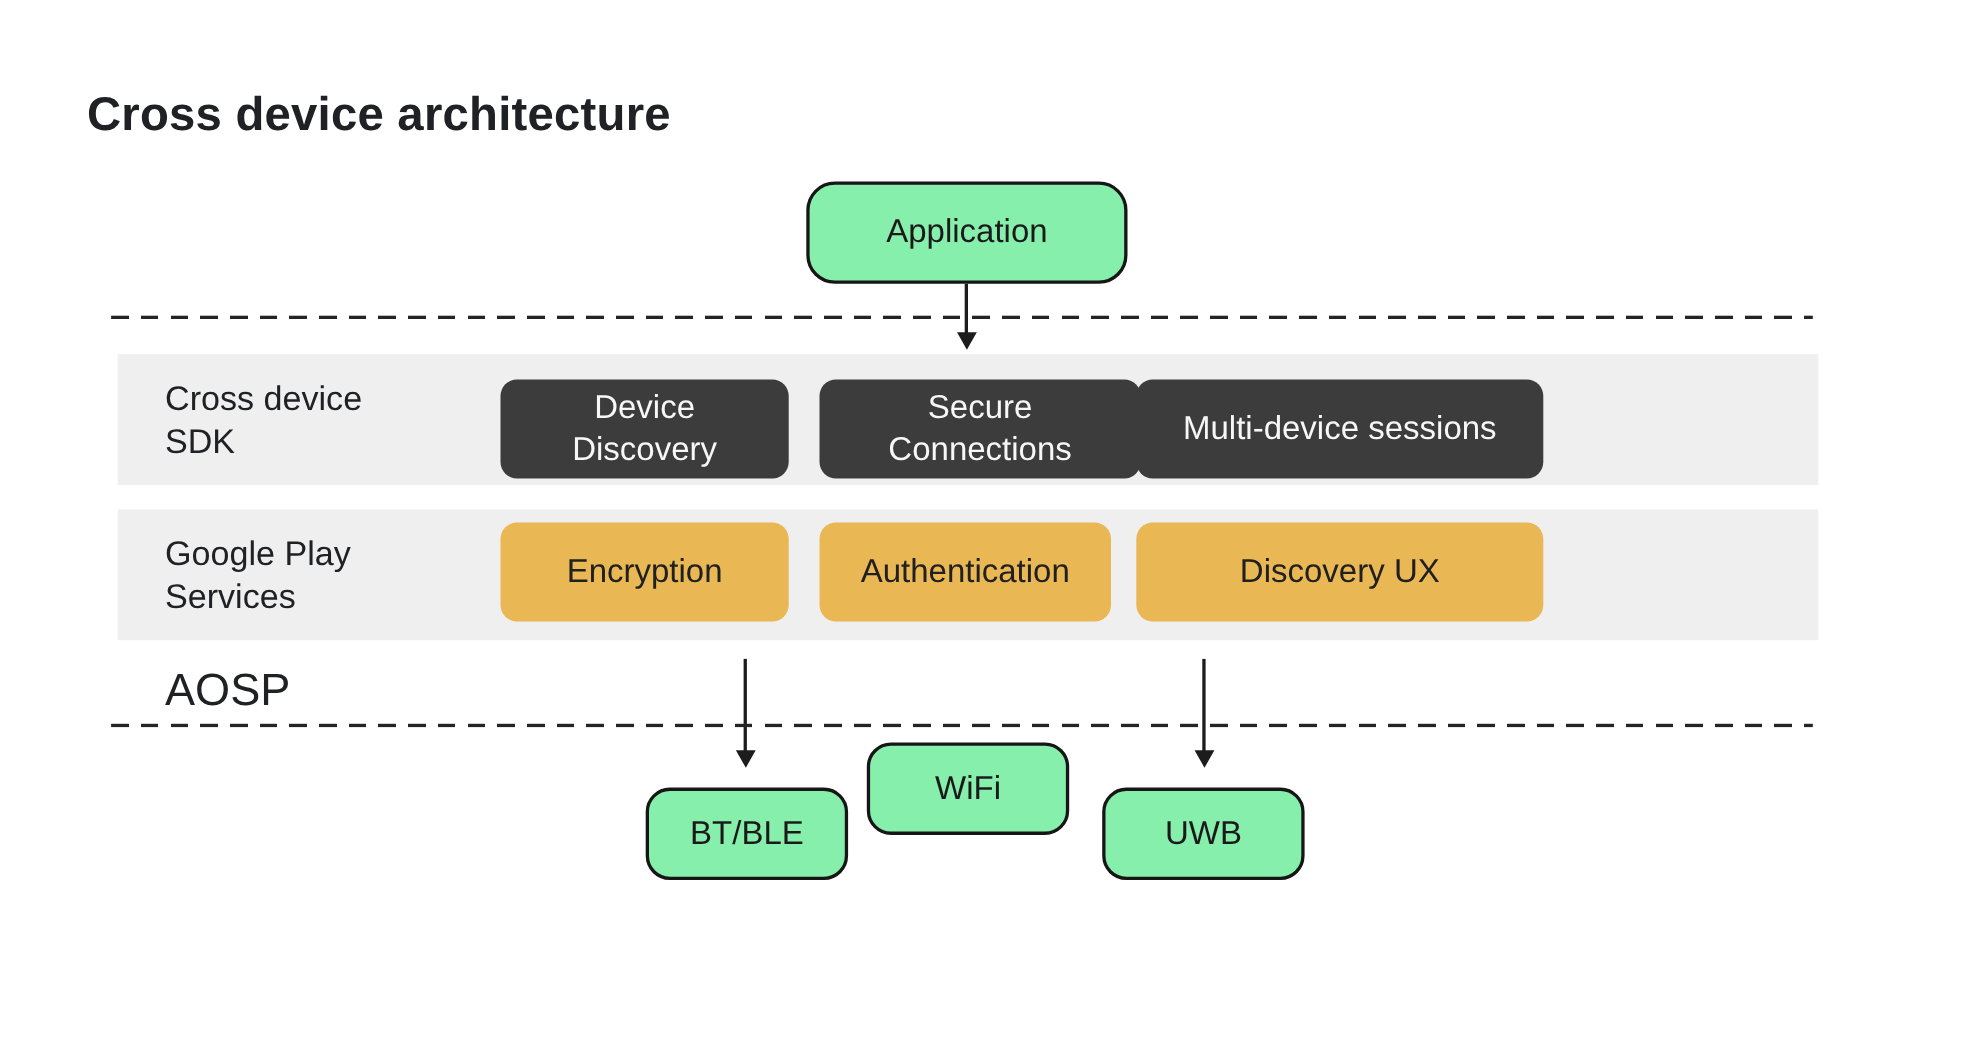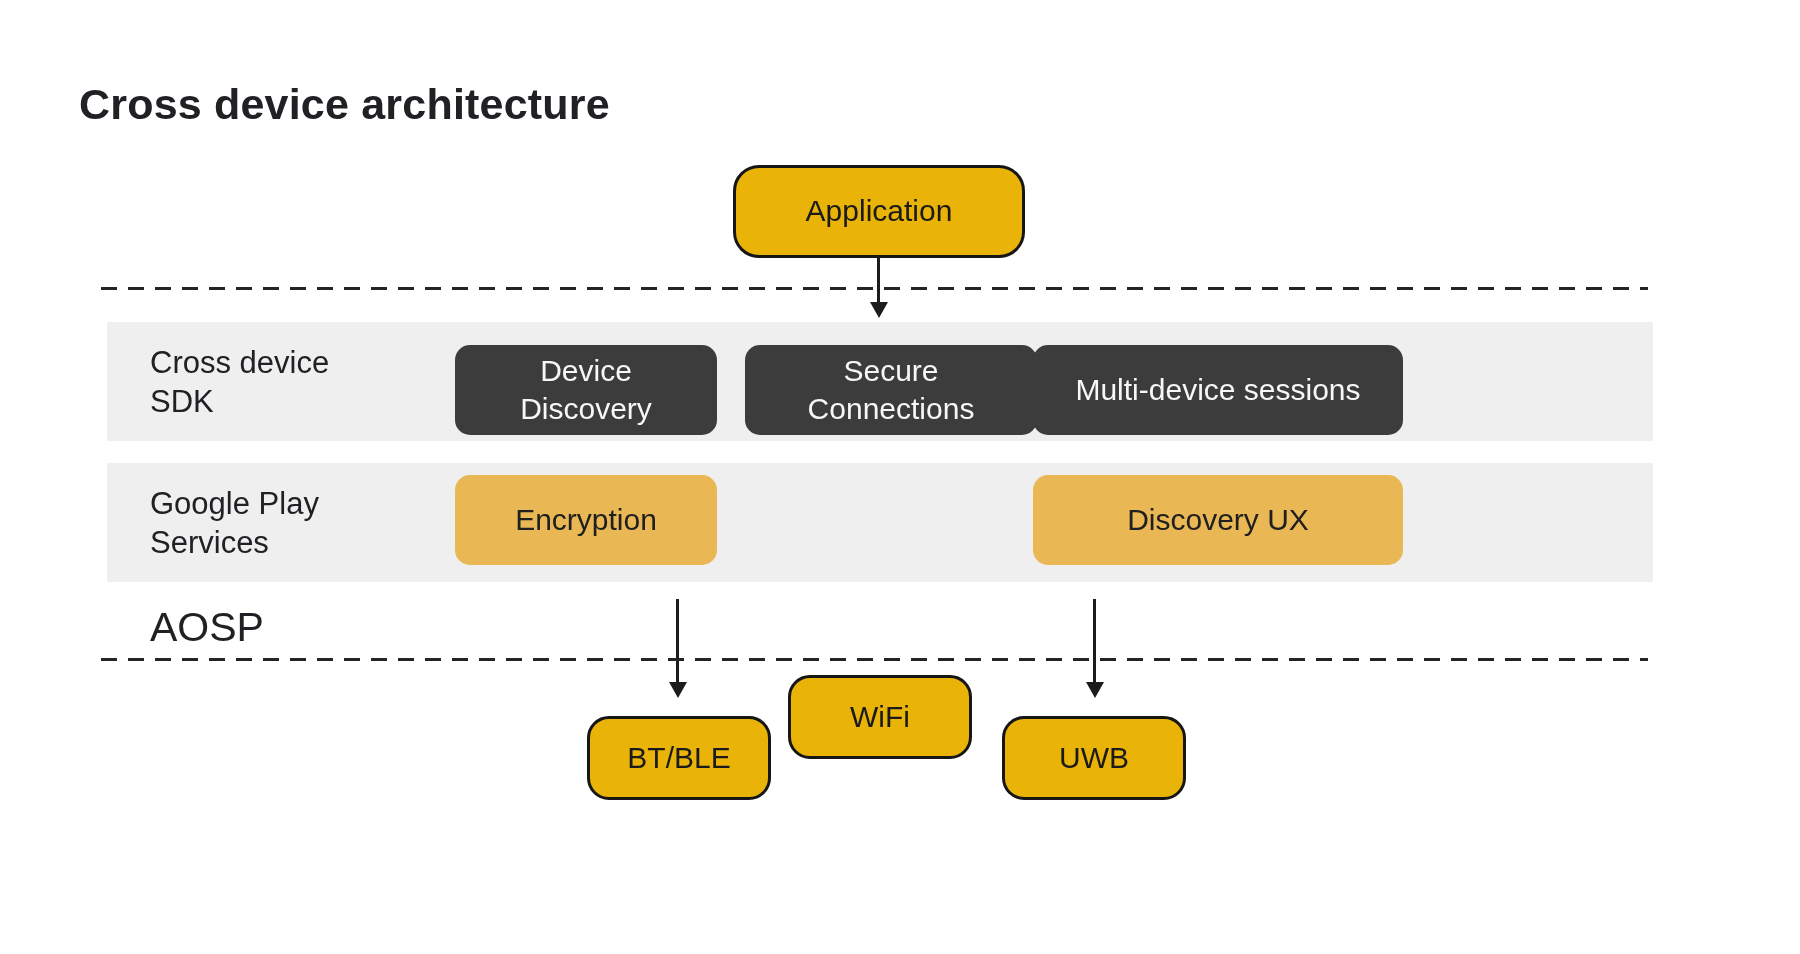--- a/index.html
+++ b/index.html
@@ -29,21 +29,21 @@
     align-items: center;
     justify-content: center;
     text-align: center;
     font-size: 30px;
     font-weight: 500;
     line-height: 1.27;
     white-space: pre-line;
     box-sizing: border-box;
   }
   .green {
-    background: #eab308;
+    background: #86efac;
     border: 3px solid #161616;
     border-radius: 26px;
     color: #1a1a1a;
   }
   .green.small { border-radius: 22px; }
   .dark {
     background: #3C3C3C;
     color: #f7f7f7;
     border-radius: 15px;
   }
@@ -125,20 +125,21 @@
 Discovery</div>
   <div class="node dark" style="left:745px; top:345px; width:292px; height:90px;">Secure
 Connections</div>
   <div class="node dark" style="left:1033px; top:345px; width:370px; height:90px;text-align:right;">Multi-device sessions</div>
 
   <div class="band" style="top:463px;">
     <div class="band-label">Google Play
 Services</div>
   </div>
   <div class="node orange" style="left:455px; top:475px; width:262px; height:90px;">Encryption</div>
+  <div class="node orange" style="left:745px; top:475px; width:265px; height:90px;">Authentication</div>
   <div class="node orange" style="left:1033px; top:475px; width:370px; height:90px;">Discovery UX</div>
 
   <div class="aosp">AOSP</div>
 
   <div>
     <div class="vline" style="left:676px; top:599px; height:85px;"></div>
     <div class="ahead" style="left:669px; top:682px;"></div>
   </div>
   <div>
     <div class="vline" style="left:1093px; top:599px; height:85px;"></div>

